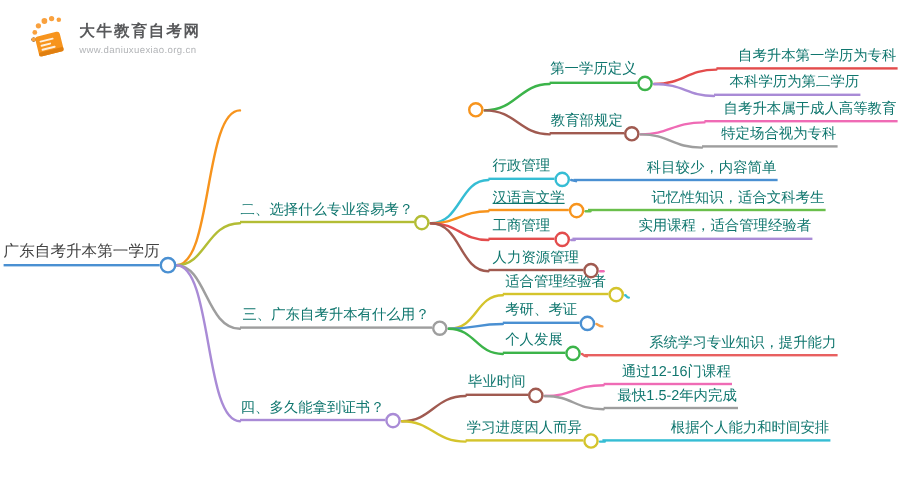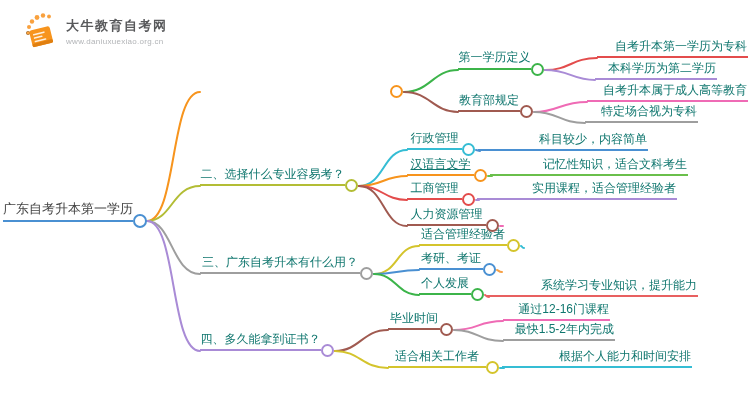--- a/index.html
+++ b/index.html
@@ -81,21 +81,21 @@
   <div class="node" style="left: 407px; top: 129px; width: 55px; border-bottom-color: rgb(53, 189, 212);">行政管理</div>
   <div class="node" style="left: 407px; top: 155px; width: 67px; border-bottom-color: rgb(247, 148, 29); text-decoration: underline;">汉语言文学</div>
   <div class="node" style="left: 407px; top: 179px; width: 55px; border-bottom-color: rgb(227, 76, 76);">工商管理</div>
   <div class="node" style="left: 407px; top: 205px; width: 79px; border-bottom-color: rgb(160, 90, 80);">人力资源管理</div>
 
   <div class="node" style="left: 419px; top: 225px; width: 88px; border-bottom-color: rgb(212, 196, 44);">适合管理经验者</div>
   <div class="node" style="left: 419px; top: 249px; width: 64px; border-bottom-color: rgb(74, 144, 210);">考研、考证</div>
   <div class="node" style="left: 419px; top: 274px; width: 52px; border-bottom-color: rgb(60, 180, 74);">个人发展</div>
 
   <div class="node" style="left: 388px; top: 309px; width: 52px; border-bottom-color: rgb(160, 90, 80);">毕业时间</div>
-  <div class="node" style="left: 388px; top: 347px; width: 98px; border-bottom-color: rgb(212, 196, 44);">适合相关工作者</div>
+  <div class="node" style="left: 388px; top: 347px; width: 98px; border-bottom-color: rgb(212, 196, 44);">学习进度因人而异</div>
 
   <div class="node leaf" style="left: 597px; top: 37px; width: 151px; border-bottom-color: rgb(227, 76, 76);">自考升本第一学历为专科</div>
   <div class="node leaf" style="left: 595px; top: 59px; width: 122px; border-bottom-color: rgb(169, 139, 214);">本科学历为第二学历</div>
   <div class="node leaf" style="left: 587px; top: 81px; width: 161px; border-bottom-color: rgb(239, 107, 181);">自考升本属于成人高等教育</div>
   <div class="node leaf" style="left: 585px; top: 102px; width: 113px; border-bottom-color: rgb(158, 158, 158);">特定场合视为专科</div>
   <div class="node leaf" style="left: 478px; top: 130px; width: 170px; border-bottom-color: rgb(74, 144, 210);">科目较少，内容简单</div>
   <div class="node leaf" style="left: 490px; top: 155px; width: 198px; border-bottom-color: rgb(106, 191, 75);">记忆性知识，适合文科考生</div>
   <div class="node leaf" style="left: 477px; top: 179px; width: 200px; border-bottom-color: rgb(169, 139, 214);">实用课程，适合管理经验者</div>
   <div class="node leaf" style="left: 487px; top: 276px; width: 211px; border-bottom-color: rgb(232, 96, 96);">系统学习专业知识，提升能力</div>
   <div class="node leaf" style="left: 503px; top: 300px; width: 107px; border-bottom-color: rgb(239, 107, 181);">通过12-16门课程</div>

